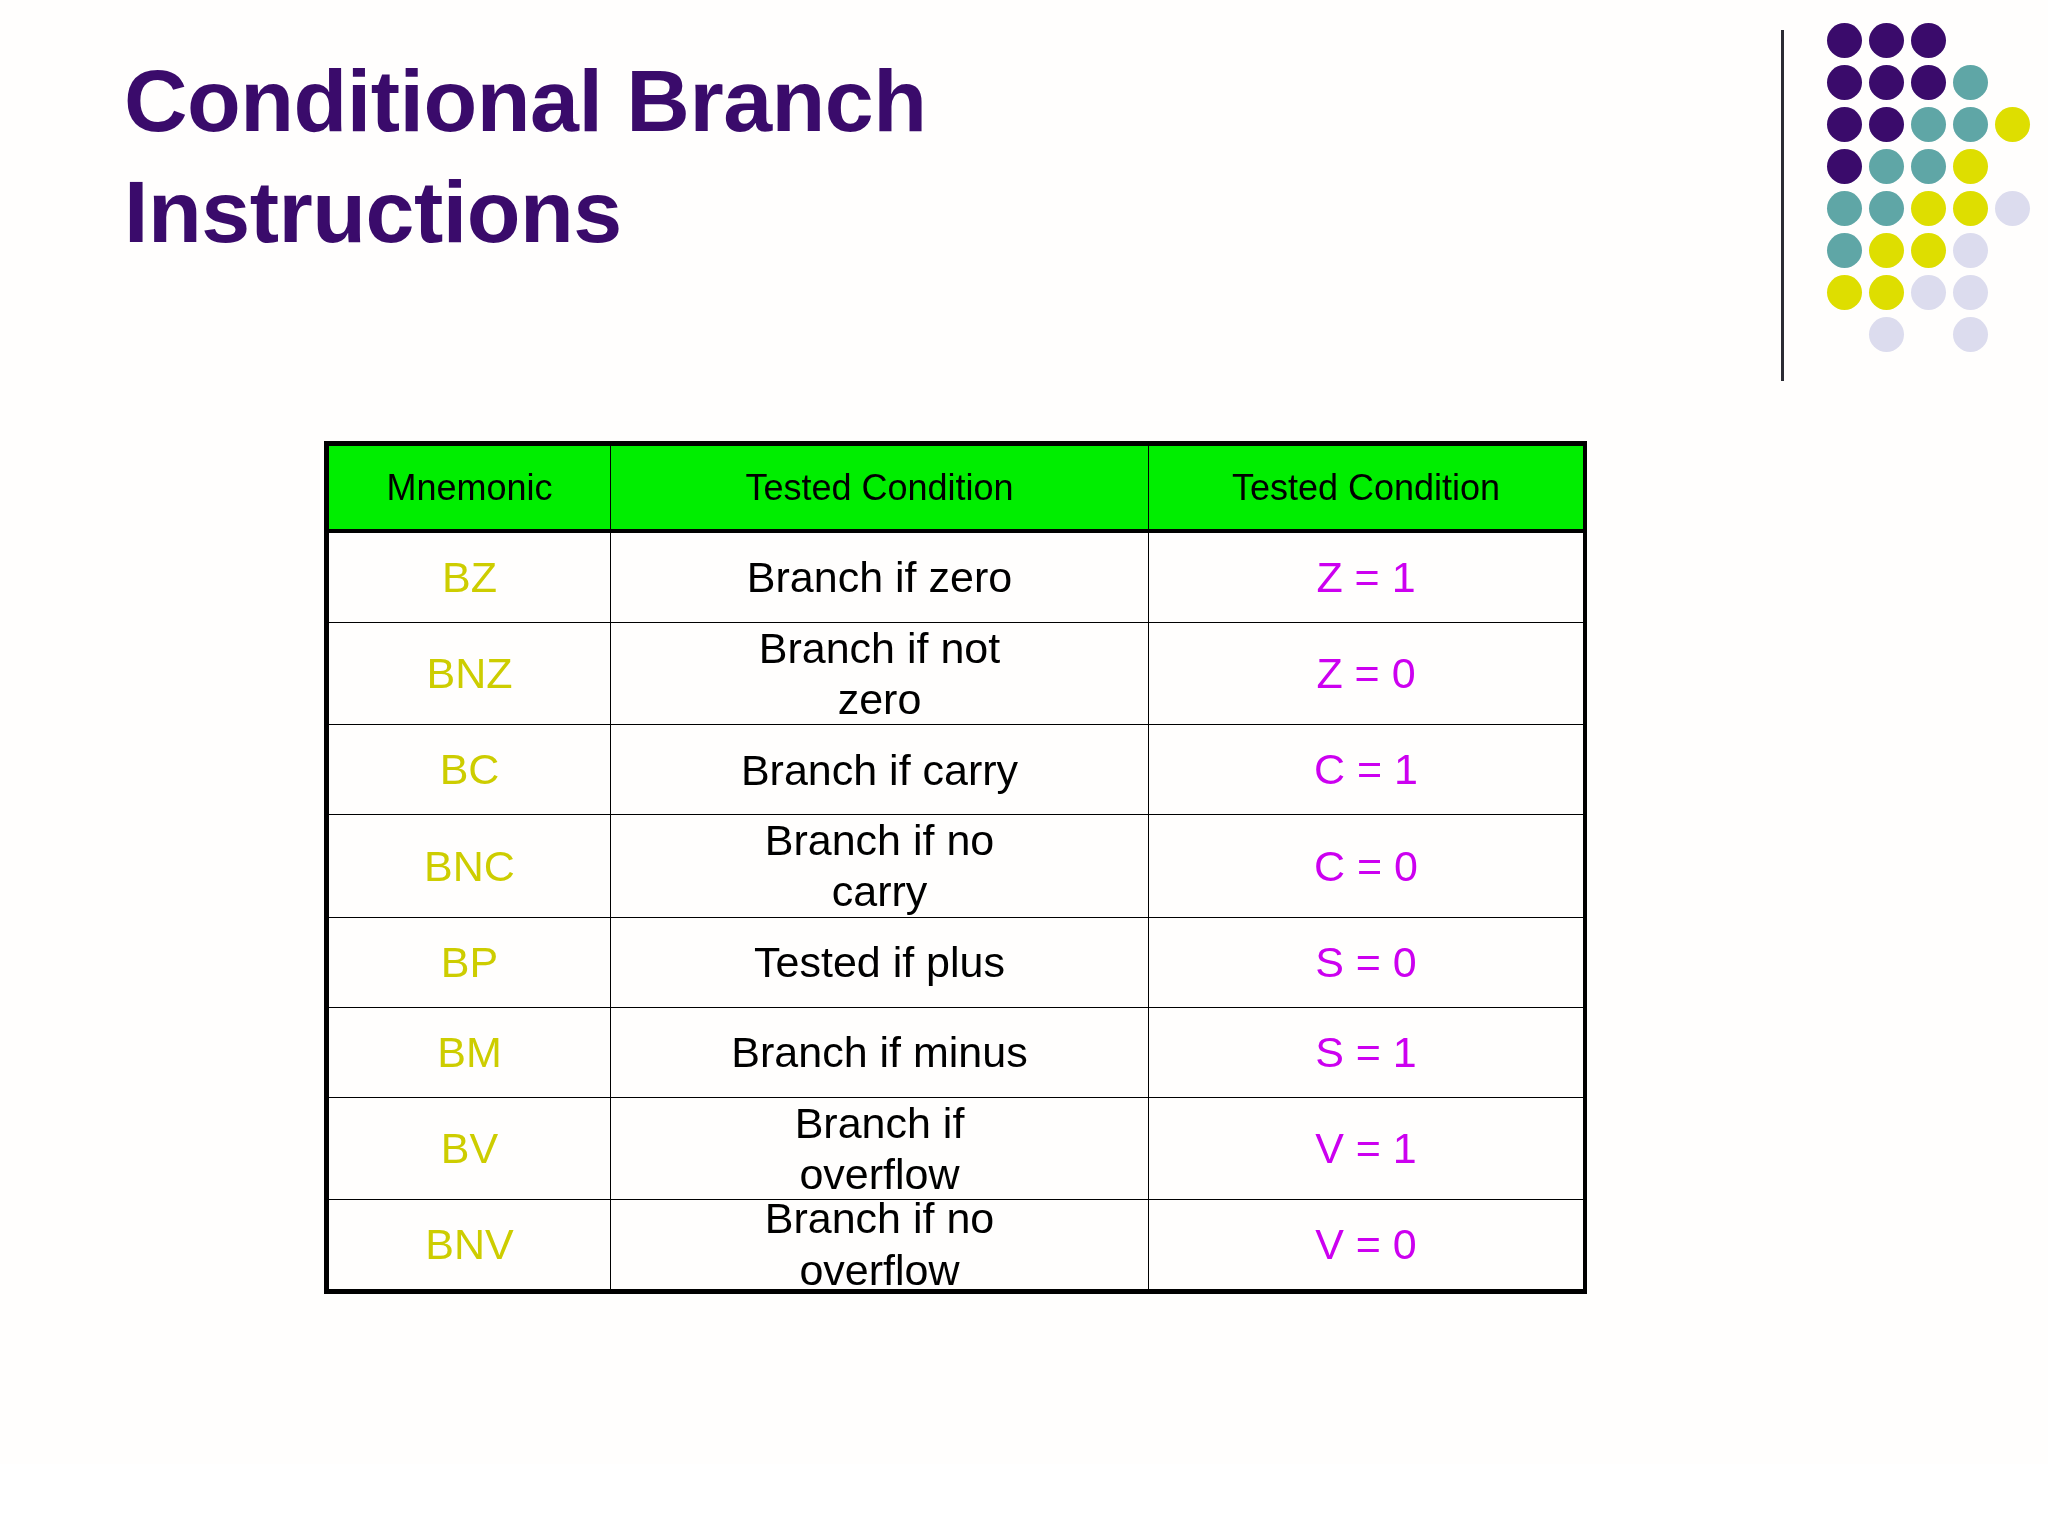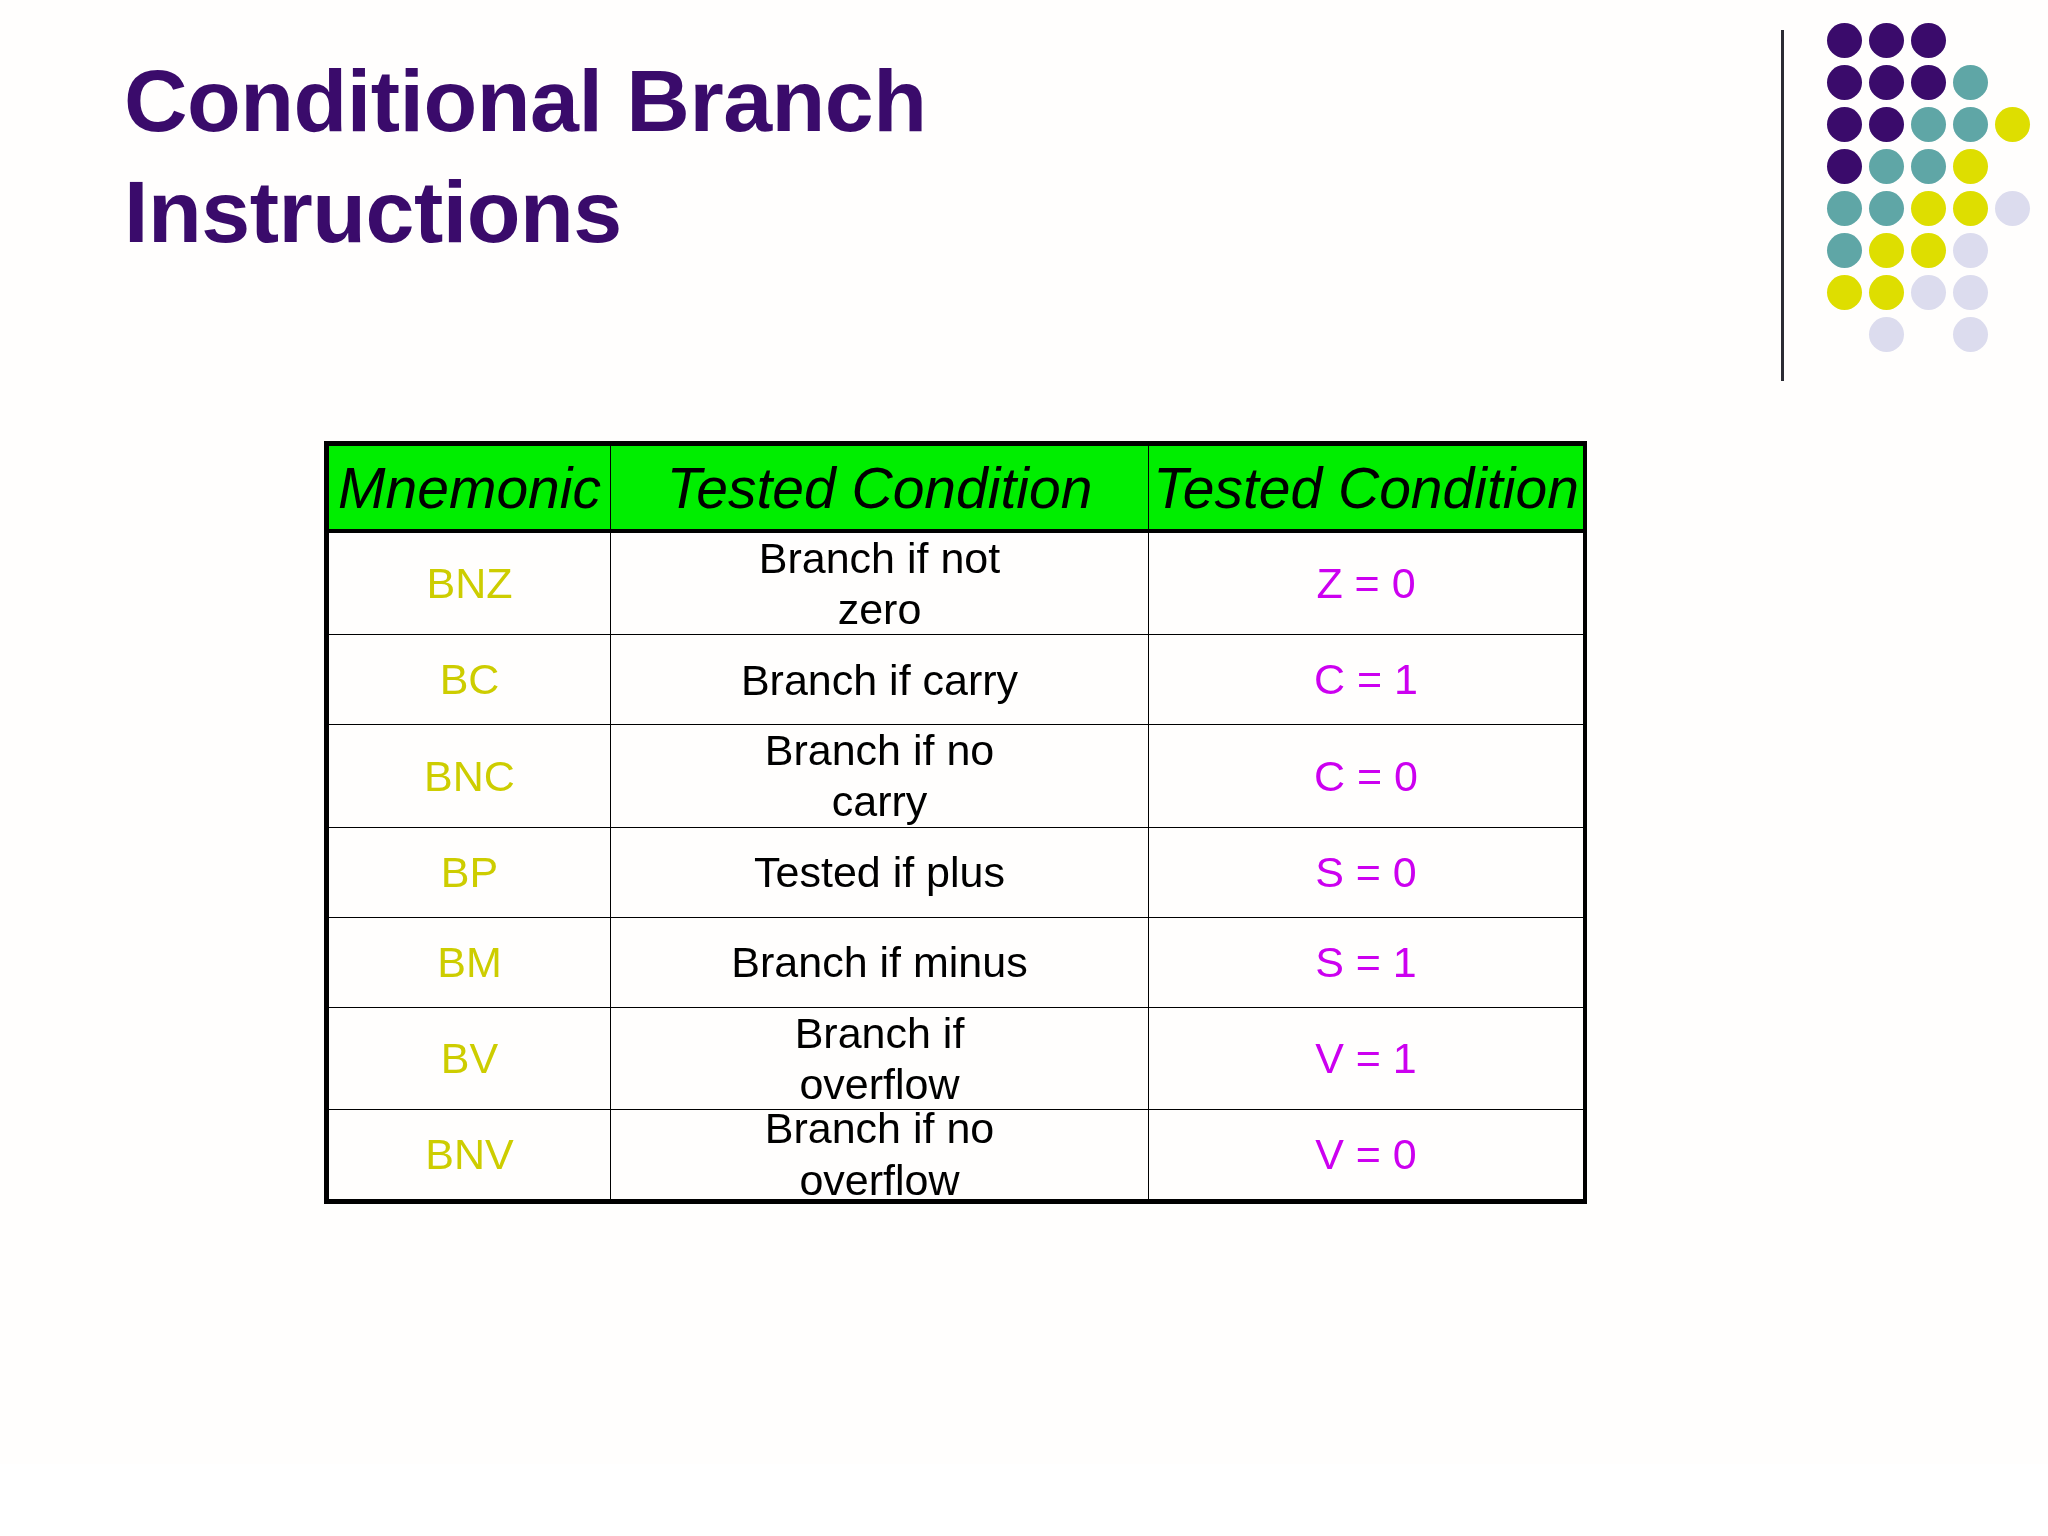--- a/index.html
+++ b/index.html
@@ -82,22 +82,21 @@
     height: 89px;
     font-size: 43px;
     font-weight: normal;
     overflow: visible;
   }
   table#branch-table thead th {
     background: #00ee00;
     color: #000000;
     height: 83px;
     border-bottom: 4px solid #000000;
-    font-size: 57px;
-    font-style: italic;
+    font-size: 36px;
   }
   td.mnemonic { color: #cdcd00; }
   td.condition { color: #000000; }
   td.tested   { color: #cc00f0; }
 
   td.condition .wrapline {
     display: block;
     line-height: 1.18;
     white-space: normal;
     width: 330px;
@@ -166,20 +165,27 @@
       </colgroup>
       <thead>
         <tr>
           <th>Mnemonic</th>
           <th>Tested Condition</th>
           <th>Tested Condition</th>
         </tr>
       </thead>
       <tbody id="tbody">
           <tr>
+            <td class="mnemonic">BZ</td>
+            <td class="condition">
+              <span class="wrapline">Branch if zero</span>
+            </td>
+            <td class="tested">Z = 1</td>
+          </tr>
+          <tr>
             <td class="mnemonic">BNZ</td>
             <td class="condition">
               <span class="wrapline">Branch if not zero</span>
             </td>
             <td class="tested">Z = 0</td>
           </tr>
           <tr>
             <td class="mnemonic">BC</td>
             <td class="condition">
               <span class="wrapline">Branch if carry</span>

